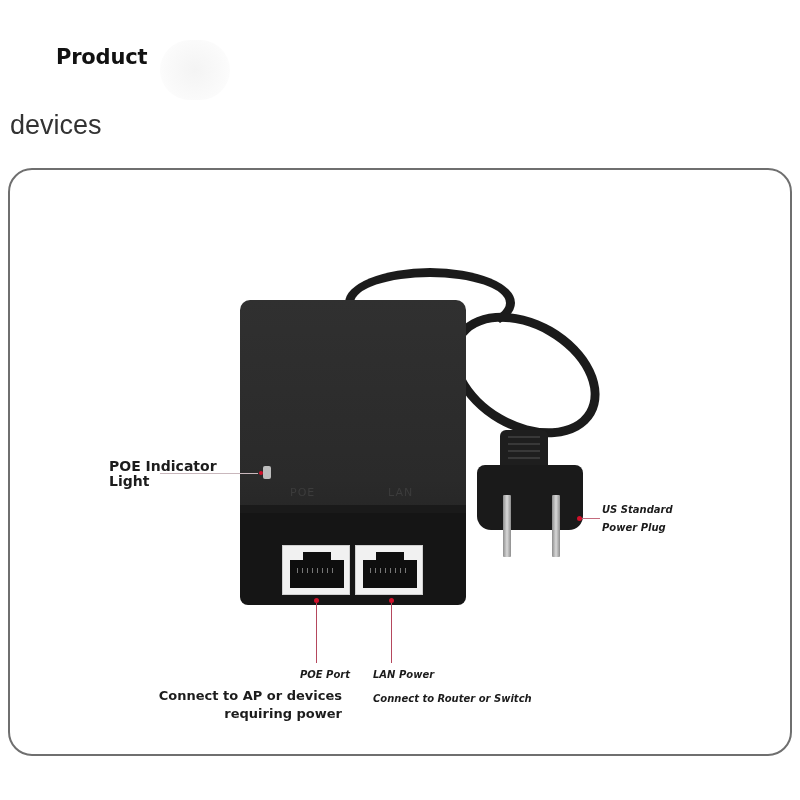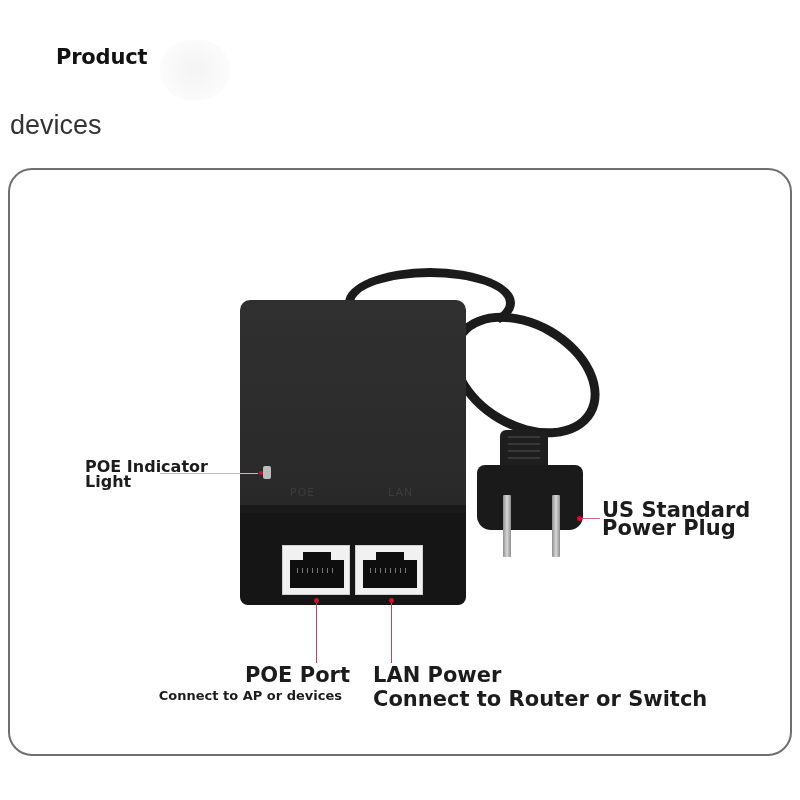--- a/index.html
+++ b/index.html
@@ -32,22 +32,22 @@
     .plug-neck-ridges { position: absolute; left: 508px; top: 436px; width: 32px; height: 28px; background: repeating-linear-gradient(180deg, #383838 0 2px, transparent 2px 7px); }
     .plug-body { position: absolute; left: 477px; top: 465px; width: 106px; height: 65px; background: #1a1a1a; border-radius: 8px 8px 14px 14px; }
     .prong { position: absolute; top: 495px; width: 8px; height: 62px; background: linear-gradient(90deg, #8d8d8d, #d8d8d8, #8d8d8d); border-radius: 1px; }
 
     
     .callout-line { position: absolute; background: #c9b8bd; }
     .callout-dot { position: absolute; width: 5px; height: 5px; border-radius: 50%; background: #d0102a; }
     .v-line { position: absolute; width: 1px; background: #b5485d; }
 
     .label { position: absolute; font-family: "DejaVu Sans", sans-serif; font-weight: bold; color: #1c1c1c; }
-    .label-sm { font-size: 16px; line-height: 15px; }
-    .label-md { font-size: 21px; line-height: 18px; }
+    .label-sm { font-size: 14px; line-height: 15px; margin-left: 24px; }
+    .label-md { font-size: 10px; line-height: 18px; font-style: italic; }
     .label-desc { font-size: 13px; line-height: 18px; }
   </style>
 </head>
 <body>
 
 <div class="watermark"></div>
 
 <div class="heading">
   <div class="heading-line">Product</div>
 </div>
@@ -97,16 +97,17 @@
 </div>
 
 <div class="callout-dot" style="left:314px; top:598px;"></div>
 <div class="v-line" style="left:316px; top:603px; height:60px;"></div>
 <div class="callout-dot" style="left:389px; top:598px;"></div>
 <div class="v-line" style="left:391px; top:603px; height:60px;"></div>
 
 <div class="label label-md" style="left:158px; top:666px; width:192px; text-align:right;">POE Port</div>
 <div class="label label-desc" style="left:120px; top:687px; width:222px; text-align:right;">
   <div>Connect to AP or devices</div>
+  <div>requiring power</div>
 </div>
 
 <div class="label label-md" style="left:373px; top:666px;">LAN Power</div>
 <div class="label label-md" style="left:373px; top:690px;">Connect to Router or Switch</div>
 
 </body></html>

